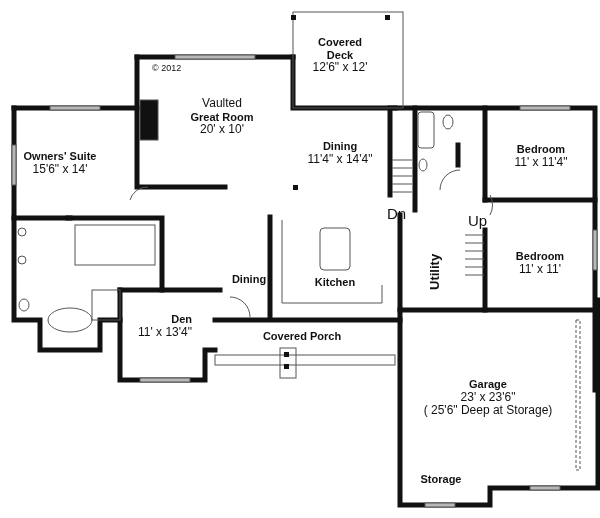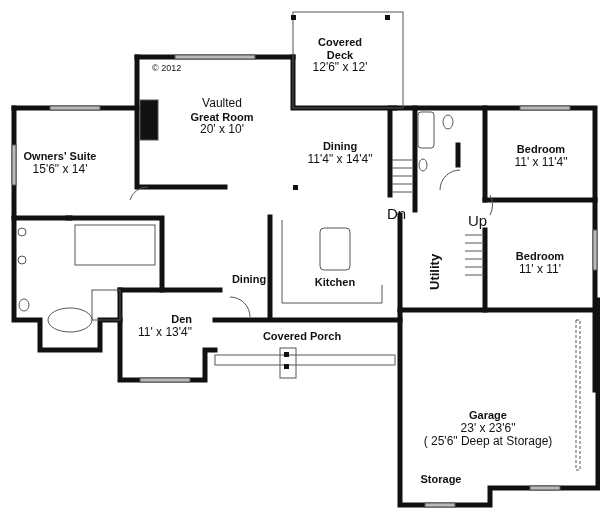--- a/index.html
+++ b/index.html
@@ -156,21 +156,21 @@
 
   <div class="lbl" style="left:165px;top:313px;text-align:right;">
     <span class="name">Den</span>
     <span class="dim">11' x 13'4"</span>
   </div>
 
   <div class="lbl" style="left:302px;top:330px;text-align:right;">
     <span class="name">Covered Porch</span>
   </div>
 
-  <div class="lbl" style="left:488px;top:378px;margin-top:31px;">
+  <div class="lbl" style="left:488px;top:378px;">
     <span class="name">Garage</span>
     <span class="dim">23' x 23'6"</span>
     <span class="dim">( 25'6" Deep at Storage)</span>
   </div>
 
   <div class="lbl" style="left:441px;top:473px;">
     <span class="name">Storage</span>
   </div>
 
   <div class="small" style="left:387px;top:205px;">Dn</div>

